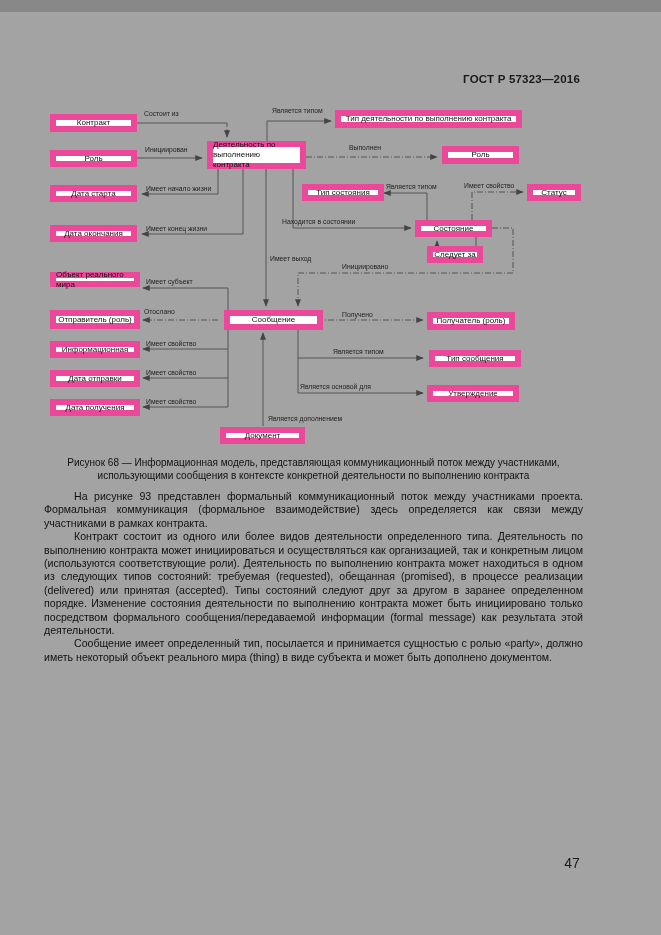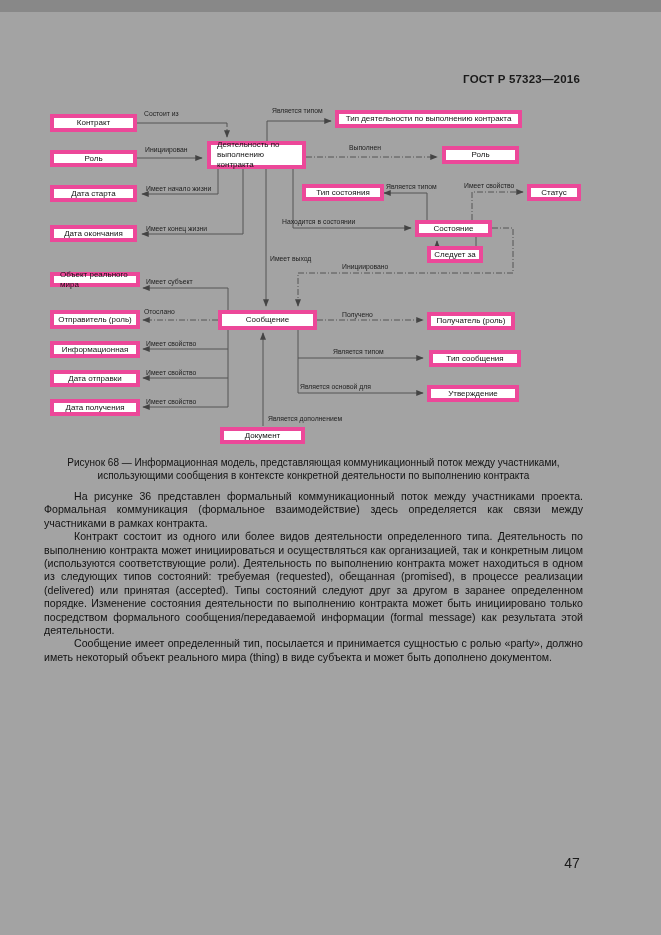--- a/index.html
+++ b/index.html
@@ -8,26 +8,26 @@
     font-family:"Liberation Sans","DejaVu Sans",sans-serif;color:#1a1a1a;
     margin:12px auto;overflow:hidden;
   }
   .header{
     position:absolute;top:61px;left:0;width:580px;text-align:right;
     font-size:11.5px;font-weight:bold;letter-spacing:.2px;
   }
   .diagram{position:absolute;top:0;left:0;width:661px;height:440px;}
   .diagram svg{position:absolute;top:0;left:0;}
   .ebox{
-    position:absolute;border:4px solid #ec4899;background:#fff;
+    position:absolute;border:6px solid #ec4899;background:#fff;
     font-size:8px;line-height:1.25;display:flex;align-items:center;
     justify-content:center;text-align:center;box-sizing:border-box;
     white-space:nowrap;color:#111;
   }
-  .ebox.wrap{white-space:normal;justify-content:flex-start;text-align:left;padding-left:6px;padding-right:2px;}
+  .ebox.wrap{white-space:normal;justify-content:flex-start;text-align:left;padding-right:2px;}
   .rlabel{
     position:absolute;font-size:6.8px;line-height:1.1;color:#222;white-space:nowrap;
   }
   .caption{
     position:absolute;top:444px;left:44px;width:539px;text-align:center;
     font-size:10px;line-height:13px;color:#111;
   }
   .bodytext{
     position:absolute;top:478px;left:44px;width:539px;
     font-size:10.6px;line-height:13.4px;text-align:justify;color:#111;
@@ -88,21 +88,21 @@
     <div class="ebox" style="left:50px;top:329px;width:90px;height:17px">Информационная</div>
     <div class="ebox" style="left:50px;top:358px;width:90px;height:17px">Дата отправки</div>
     <div class="ebox" style="left:50px;top:387px;width:90px;height:17px">Дата получения</div>
     <div class="ebox wrap" style="left:207px;top:129px;width:99px;height:28px">Деятельность по выполнению контракта</div>
     <div class="ebox" style="left:335px;top:98px;width:187px;height:18px">Тип деятельности по выполнению контракта</div>
     <div class="ebox" style="left:442px;top:134px;width:77px;height:18px">Роль</div>
     <div class="ebox" style="left:302px;top:172px;width:82px;height:17px">Тип состояния</div>
     <div class="ebox" style="left:527px;top:172px;width:54px;height:17px">Статус</div>
     <div class="ebox" style="left:415px;top:208px;width:77px;height:17px">Состояние</div>
     <div class="ebox" style="left:427px;top:234px;width:56px;height:17px">Следует за</div>
-    <div class="ebox" style="left:218px;top:298px;width:99px;height:20px">Сообщение</div>
+    <div class="ebox" style="left:224px;top:298px;width:99px;height:20px">Сообщение</div>
     <div class="ebox" style="left:427px;top:300px;width:88px;height:18px">Получатель (роль)</div>
     <div class="ebox" style="left:429px;top:338px;width:92px;height:17px">Тип сообщения</div>
     <div class="ebox" style="left:427px;top:373px;width:92px;height:17px">Утверждение</div>
     <div class="ebox" style="left:220px;top:415px;width:85px;height:17px">Документ</div>
 
     <div class="rlabel" style="left:144px;top:98px">Состоит из</div>
     <div class="rlabel" style="left:272px;top:95px">Является типом</div>
     <div class="rlabel" style="left:145px;top:134px">Инициирован</div>
     <div class="rlabel" style="left:349px;top:132px">Выполнен</div>
     <div class="rlabel" style="left:146px;top:173px">Имеет начало жизни</div>
@@ -122,20 +122,20 @@
     <div class="rlabel" style="left:300px;top:371px">Является основой для</div>
     <div class="rlabel" style="left:268px;top:403px">Является дополнением</div>
   </div>
 
   <div class="caption">
     <div>Рисунок 68 — Информационная модель, представляющая коммуникационный поток между участниками,</div>
     <div>использующими сообщения в контексте конкретной деятельности по выполнению контракта</div>
   </div>
 
   <div class="bodytext">
-    <p>На рисунке 36 представлен формальный коммуникационный поток между участниками проекта. Формальная коммуникация (формальное взаимодействие) здесь определяется как связи между участниками в рамках контракта.</p>
+    <p>На рисунке 93 представлен формальный коммуникационный поток между участниками проекта. Формальная коммуникация (формальное взаимодействие) здесь определяется как связи между участниками в рамках контракта.</p>
     <p>Контракт состоит из одного или более видов деятельности определенного типа. Деятельность по выполнению контракта может инициироваться и осуществляться как организацией, так и конкретным лицом (используются соответствующие роли). Деятельность по выполнению контракта может находиться в одном из следующих типов состояний: требуемая (requested), обещанная (promised), в процессе реализации (delivered) или принятая (accepted). Типы состояний следуют друг за другом в заранее определенном порядке. Изменение состояния деятельности по выполнению контракта может быть инициировано только посредством формального сообщения/передаваемой информации (formal message) как результата этой деятельности.</p>
     <p>Сообщение имеет определенный тип, посылается и принимается сущностью с ролью «party», должно иметь некоторый объект реального мира (thing) в виде субъекта и может быть дополнено документом.</p>
   </div>
 
   <div class="pagenum">47</div>
 
 </div>
 
 </body></html>

